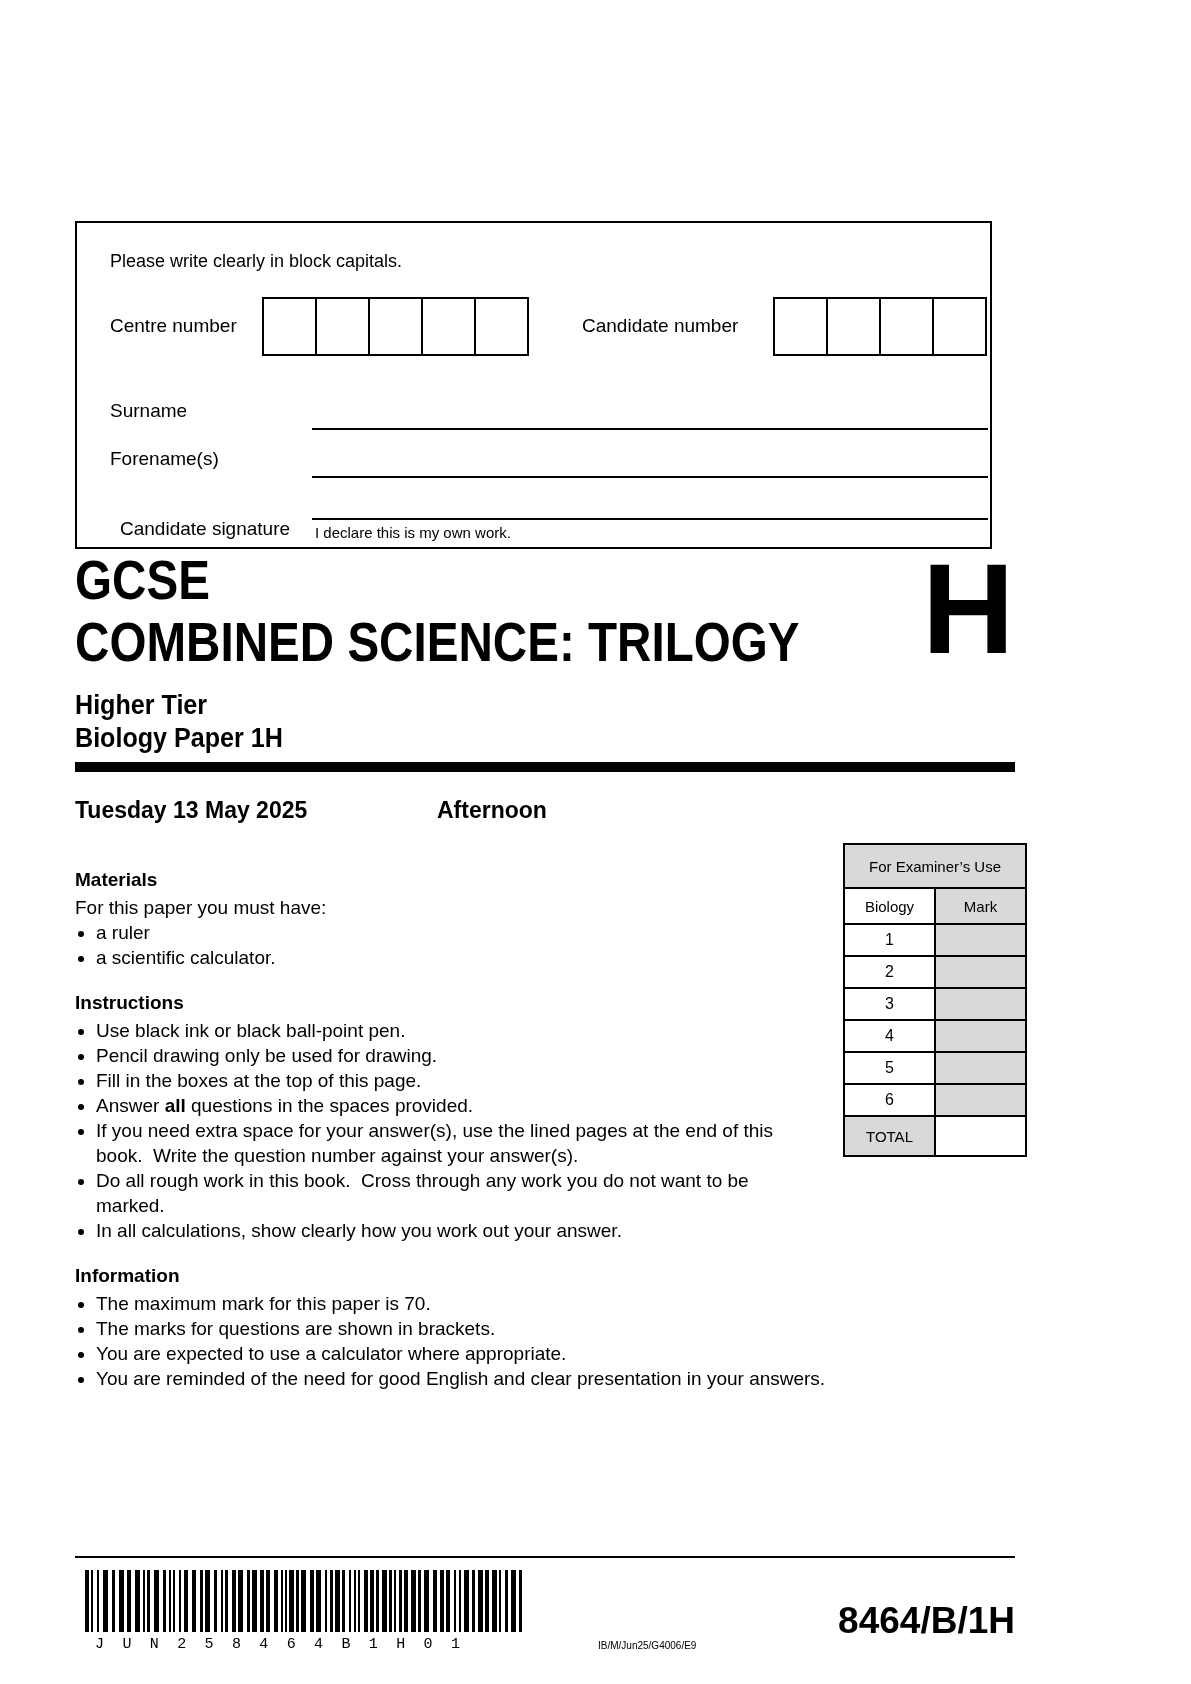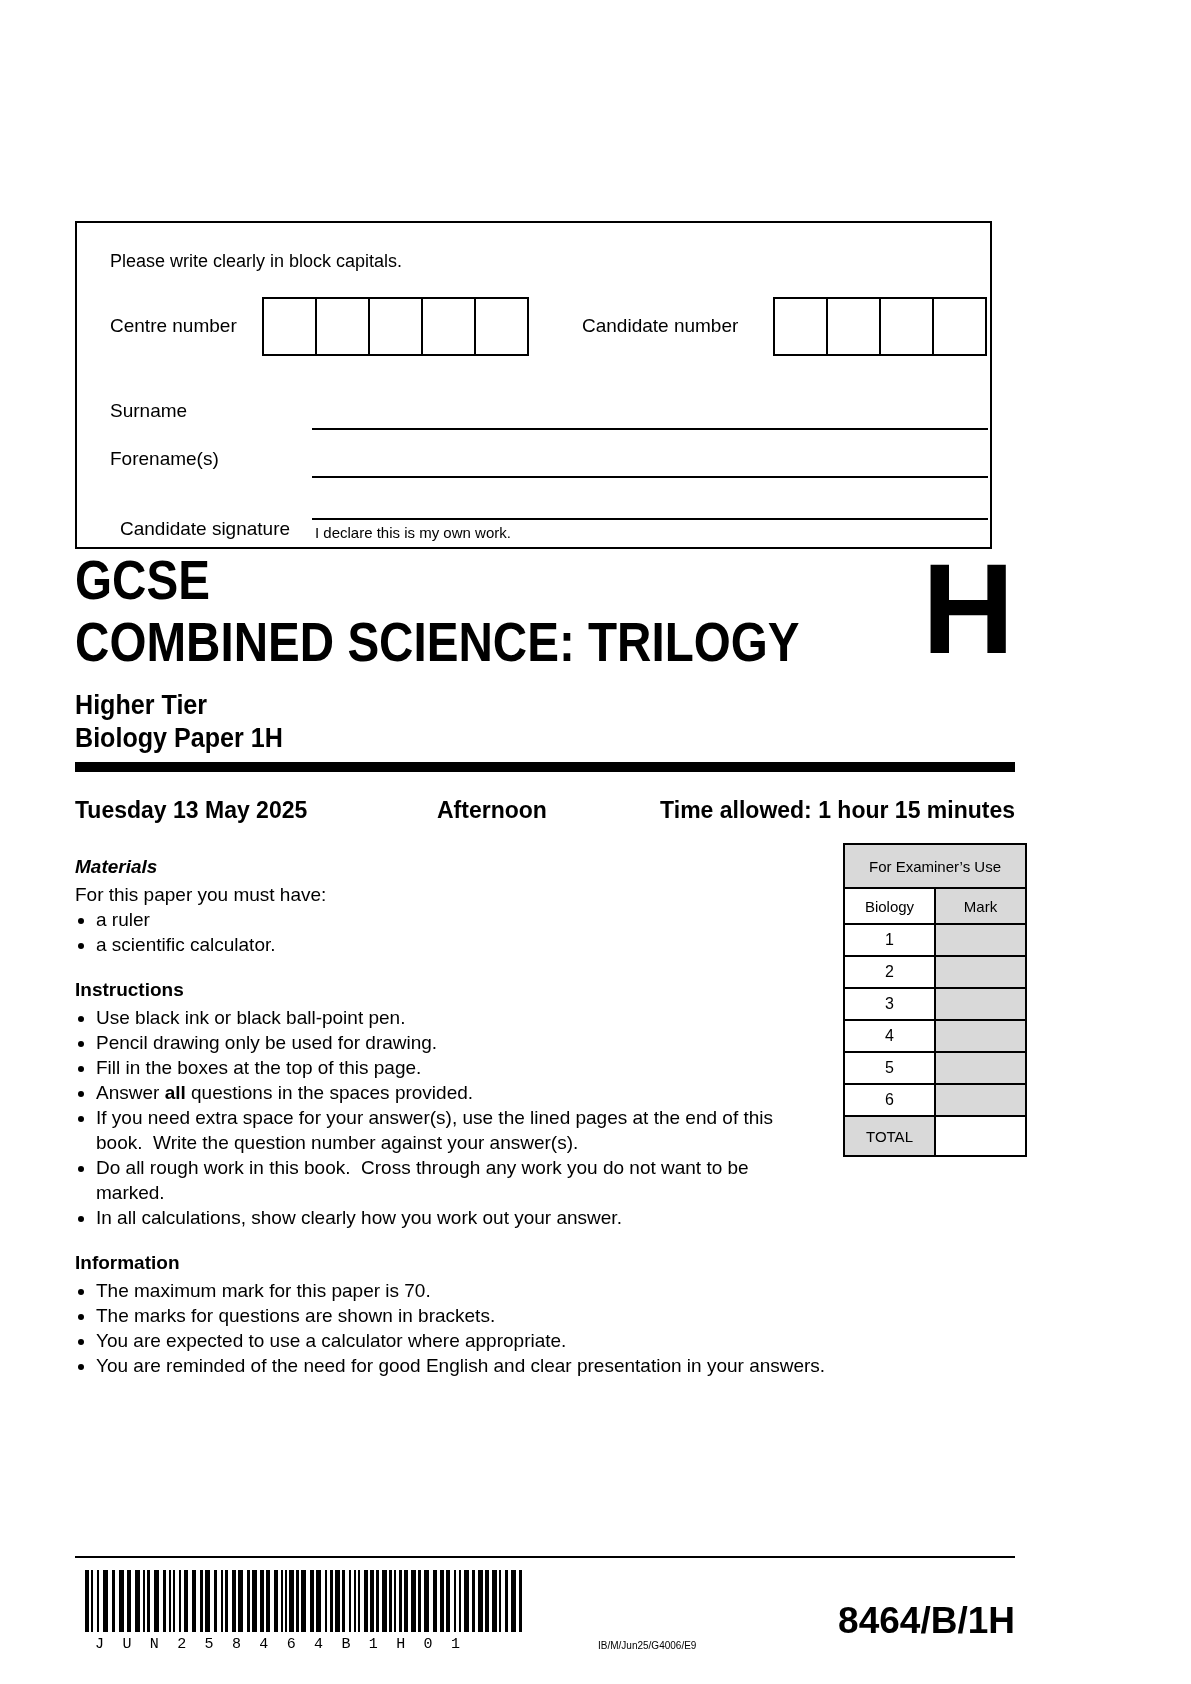--- a/index.html
+++ b/index.html
@@ -41,21 +41,21 @@
           transform:scaleX(.93);transform-origin:left top;}
   .rule{position:absolute;left:75px;top:762px;width:940px;height:10px;background:#000;}
   
   .session{position:absolute;left:75px;top:797px;width:940px;height:26px;font-size:23px;font-weight:600;}
   .s-date{position:absolute;left:0;}
   .s-tod{position:absolute;left:362px;}
   .s-time{position:absolute;right:0;}
   
   .leftcol{position:absolute;left:75px;top:852px;width:737px;font-size:19px;}
   .leftcol h3{font-size:19px;font-weight:700;line-height:24px;margin:21px 0 3px 0;}
-  .leftcol h3:first-child{margin-top:3px;font-style:italic;}
+  .leftcol h3:first-child{margin-top:16px;}
   .leftcol p{margin:0;line-height:25px;}
   .leftcol ul{margin:0;padding-left:21px;list-style:disc;}
   .leftcol li{line-height:25px;}
   ul.wide{width:880px;}
   
   .extable{position:absolute;left:843px;top:843px;width:184px;border-collapse:collapse;
            table-layout:fixed;font-size:15px;}
   .extable th,.extable td{border:2px solid #000;text-align:center;padding:0;font-weight:400;}
   .shade{background:#d9d9d9;}
   .extitle{height:42px;background:#d9d9d9;}
@@ -112,21 +112,20 @@
   <div class="t-qual">GCSE</div>
   <div class="t-subject">COMBINED SCIENCE: TRILOGY</div>
   <div class="t-letter">H</div>
   <div class="t-tier">Higher Tier</div>
   <div class="t-paper">Biology Paper 1H</div>
   <div class="rule"></div>
 
   <div class="session">
     <span class="s-date">Tuesday 13 May 2025</span>
     <span class="s-tod">Afternoon</span>
-    <span class="s-time">Time allowed: 1 hour 15 minutes</span>
   </div>
 
   <div class="leftcol">
     <h3>Materials</h3>
     <p>For this paper you must have:</p>
     <ul>
         <li>a ruler</li>
         <li>a scientific calculator.</li>
       </ul>
     <h3>Instructions</h3>

